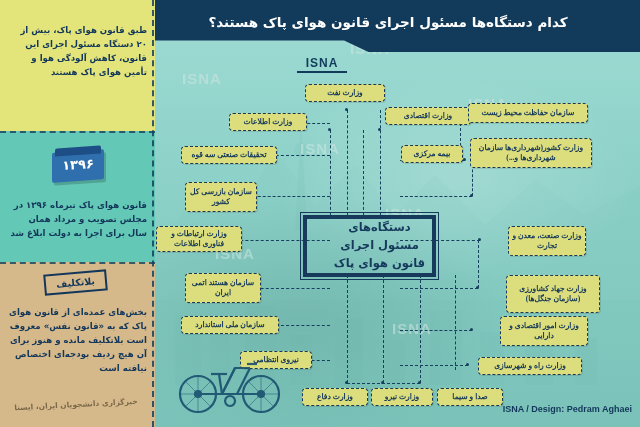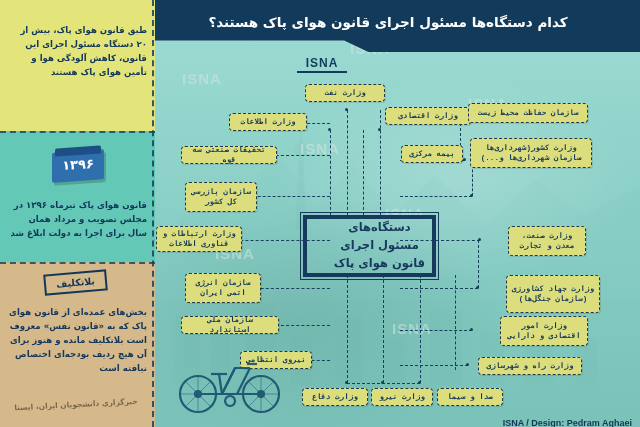--- a/index.html
+++ b/index.html
@@ -105,42 +105,42 @@
   }
 
   
   .node{
     position:absolute;background:#dcdd7c;border:1.6px dashed #153b5c;
     border-radius:4px;color:#13375a;font-weight:bold;
     direction:rtl;text-align:center;
     font-size:7.6px;line-height:1.34;
     display:flex;align-items:center;justify-content:center;
     box-sizing:border-box;padding:2px 3px;
-    font-family:Liberation Mono, monospace;
+    font-family:Liberation Serif, serif;
     box-shadow:1px 1px 0 rgba(0,0,0,.10);
   }
   .center{
     position:absolute;background:transparent;border:4px solid #16395c;
     outline:1px solid #16395c;outline-offset:2px;
     color:#16395c;font-weight:bold;direction:rtl;text-align:center;
     font-size:11.5px;line-height:1.55;
     display:flex;align-items:center;justify-content:center;
     box-sizing:border-box;font-family:"DejaVu Sans",sans-serif;padding-left:20px;
   }
   .conn{position:absolute;}
   .conn.h{border-top:1.4px dashed #17405f;height:0;}
   .conn.v{border-left:1.4px dashed #17405f;width:0;}
   .dot{position:absolute;width:3.4px;height:3.4px;background:#17405f;border-radius:50%;}
 
   
   .bike{position:absolute;left:175px;top:352px;width:110px;height:62px;opacity:.9;}
 
   .credit{
     position:absolute;right:8px;top:404px;color:#13375a;font-weight:bold;
-    font-size:9px;font-family:"Liberation Sans",sans-serif;margin-top:14px;
+    font-size:9px;font-family:"Liberation Sans",sans-serif;
   }
 </style>
 </head>
 <body>
 
 <div id="root">
 
   <div class="main-bg"></div>
 
   <svg class="silho" viewBox="0 0 485 427" preserveAspectRatio="none">
@@ -264,21 +264,21 @@
   <div class="node" style="left:470px;top:138px;width:122px;height:30px;">وزارت کشور(شهرداری‌ها سازمان شهرداری‌ها و...)</div>
 
   <div class="node" style="left:181px;top:146px;width:96px;height:18px;">تحقیقات صنعتی سه قوه</div>
 
   <div class="node" style="left:185px;top:182px;width:72px;height:30px;">سازمان بازرسی کل کشور</div>
   <div class="node" style="left:508px;top:226px;width:78px;height:30px;">وزارت صنعت، معدن و تجارت</div>
 
   <div class="node" style="left:156px;top:226px;width:86px;height:26px;">وزارت ارتباطات و فناوری اطلاعات</div>
   <div class="node" style="left:506px;top:275px;width:94px;height:38px;">وزارت جهاد کشاورزی (سازمان جنگل‌ها)</div>
 
-  <div class="node" style="left:185px;top:273px;width:76px;height:30px;">سازمان انرژی اتمی ایران</div>
+  <div class="node" style="left:185px;top:273px;width:76px;height:30px;">سازمان هستند اتمی ایران</div>
   <div class="node" style="left:500px;top:316px;width:88px;height:30px;">وزارت امور اقتصادی و دارایی</div>
 
   <div class="node" style="left:181px;top:316px;width:98px;height:18px;">سازمان ملی استاندارد</div>
   <div class="node" style="left:478px;top:357px;width:104px;height:18px;">وزارت راه و شهرسازی</div>
 
   <div class="node" style="left:240px;top:351px;width:72px;height:18px;">نیروی انتظامی</div>
 
   <div class="node" style="left:437px;top:388px;width:66px;height:18px;">صدا و سیما</div>
   <div class="node" style="left:302px;top:388px;width:66px;height:18px;">وزارت دفاع</div>
   <div class="node" style="left:371px;top:388px;width:62px;height:18px;">وزارت نیرو</div>

